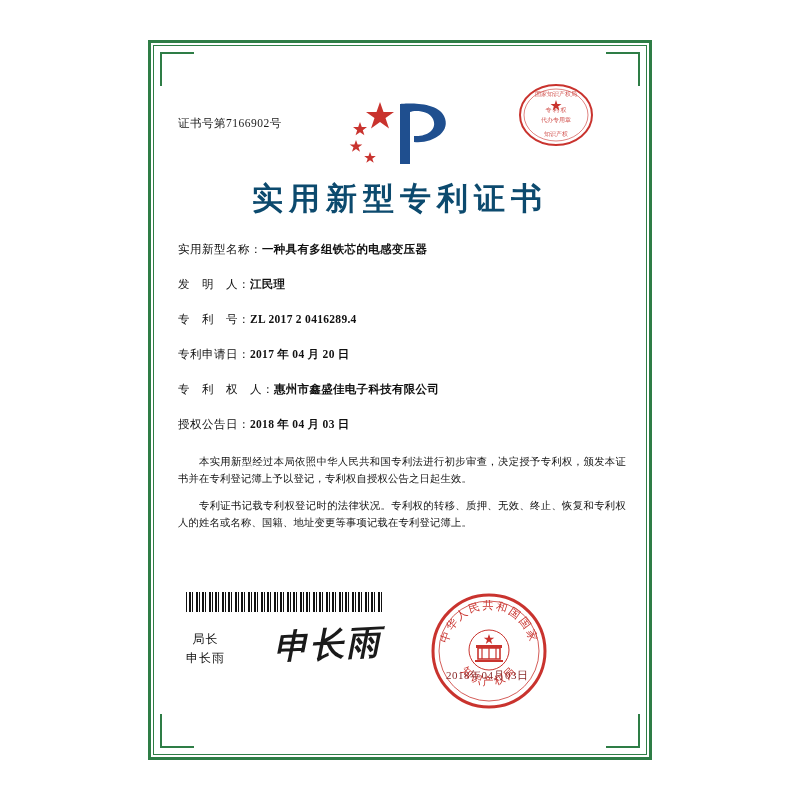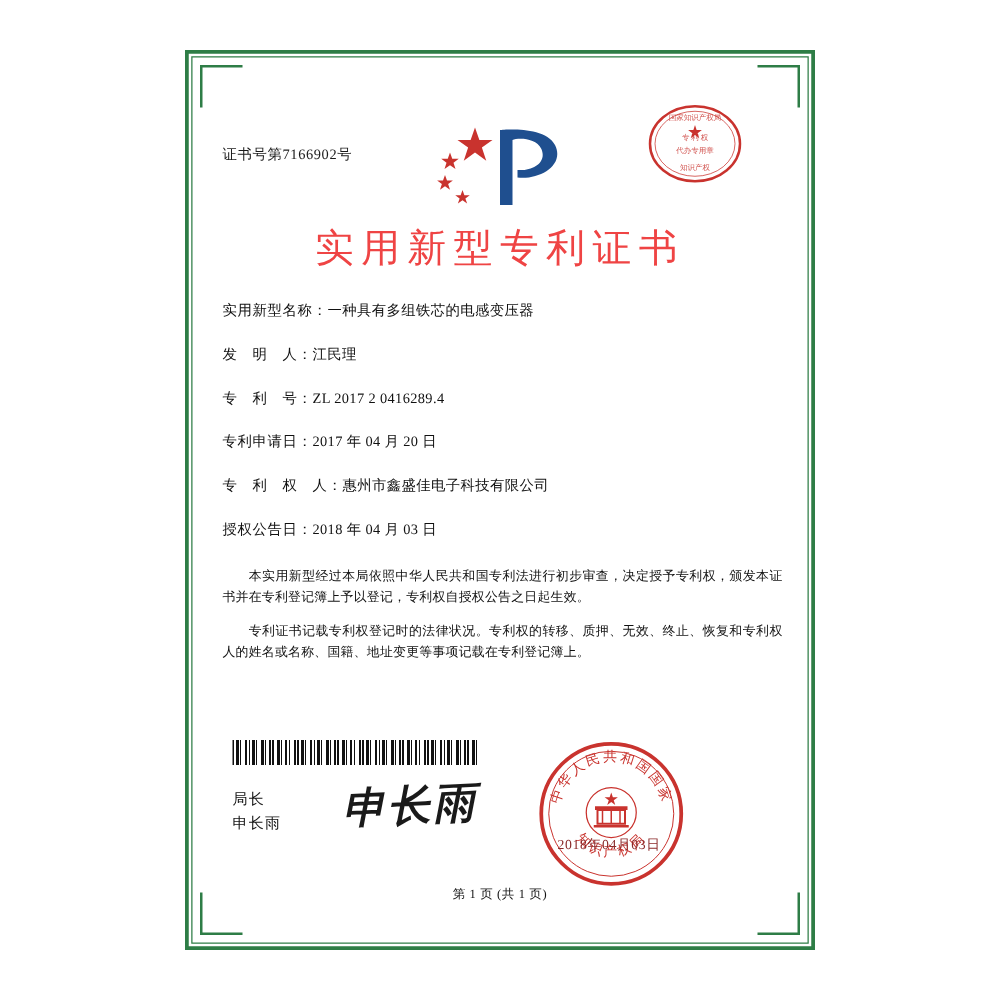--- a/index.html
+++ b/index.html
@@ -74,23 +74,23 @@
   .logo svg { display: block; }
 
   .title {
     position: absolute;
     left: 0;
     top: 178px;
     width: 800px;
     text-align: center;
     font-family: "Liberation Serif", serif;
     font-size: 31px;
-    font-weight: normal;
+    font-weight: bold;
     letter-spacing: 6px;
-    color: #ef4444;
+    color: #0c4a6e;
   }
 
   
   .seal-top {
     position: absolute;
     left: 516px;
     top: 82px;
     width: 80px;
     height: 66px;
   }
@@ -104,21 +104,21 @@
     width: 444px;
   }
   .field-row {
     font-size: 11.5px;
     color: #111111;
     margin-bottom: 20px;
     white-space: nowrap;
     line-height: 1.3;
   }
   .field-label { letter-spacing: 0.5px; font-family: Liberation Serif, serif; }
-  .field-value { letter-spacing: 0.3px; }
+  .field-value { letter-spacing: 0.3px; font-weight: bold; }
 
   
   .paragraphs {
     position: absolute;
     left: 178px;
     top: 444px;
     width: 448px;
   }
   .para {
     font-size: 10.3px;
@@ -147,20 +147,21 @@
 
   
   .sig-title {
     position: absolute;
     left: 186px;
     top: 630px;
     font-size: 12px;
     color: #111;
     letter-spacing: 1px;
     line-height: 1.55;
+    text-align: center;
   }
   .sig-script {
     position: absolute;
     left: 274px;
     top: 622px;
     font-family: "Liberation Serif", serif;
     font-size: 34px;
     font-style: italic;
     font-weight: bold;
     color: #1a1a1a;
@@ -299,15 +300,14 @@
         <path d="M -11 -2 L 11 -2 L 11 9 L -11 9 Z" fill="none" stroke="#c9332e" stroke-width="1.6"></path>
         <path d="M -7 -2 L -7 9 M 0 -2 L 0 9 M 7 -2 L 7 9" stroke="#c9332e" stroke-width="1.2"></path>
         <path d="M -13 -5 L 13 -5 L 13 -2 L -13 -2 Z" fill="#c9332e"></path>
         <polygon points="0,-16 1.3,-12.2 5.3,-12.2 2,-9.9 3.2,-6.1 0,-8.4 -3.2,-6.1 -2,-9.9 -5.3,-12.2 -1.3,-12.2" fill="#c9332e"></polygon>
       </g>
     </svg>
   </div>
 
   <div class="seal-date">2018年04月03日</div>
 
-  <div class="page-footer">第 1 页 (共 1 页)</div>
 
 </div>
 
 </body></html>

